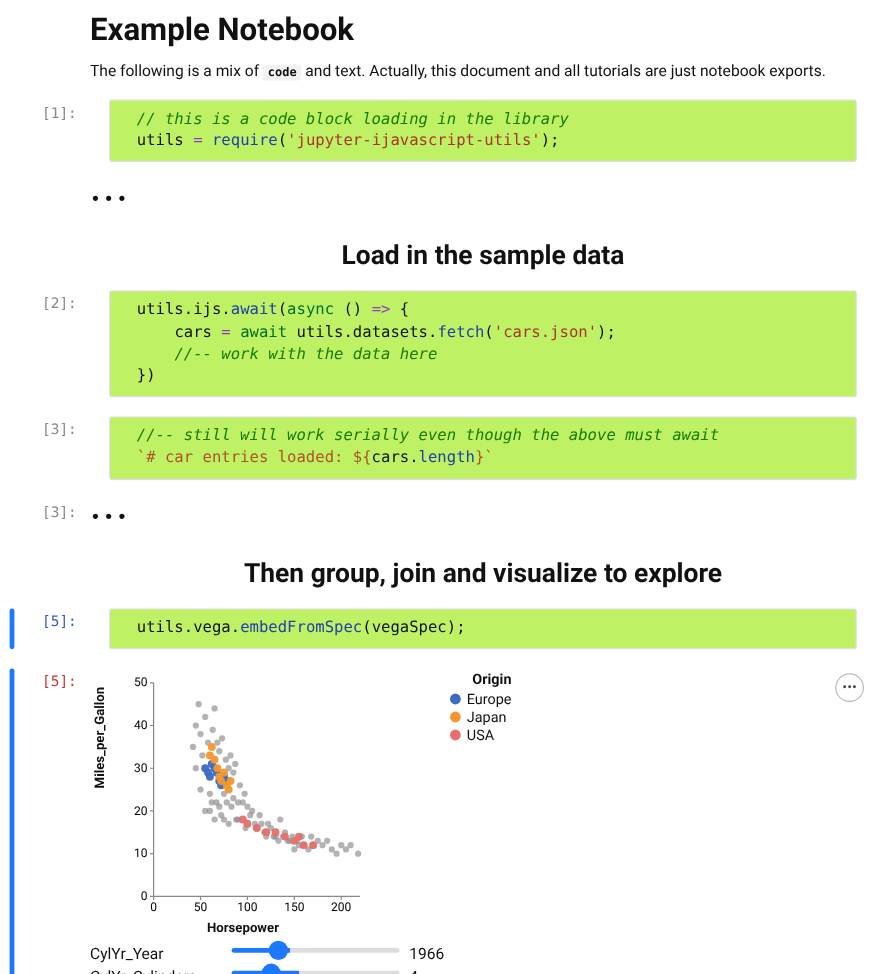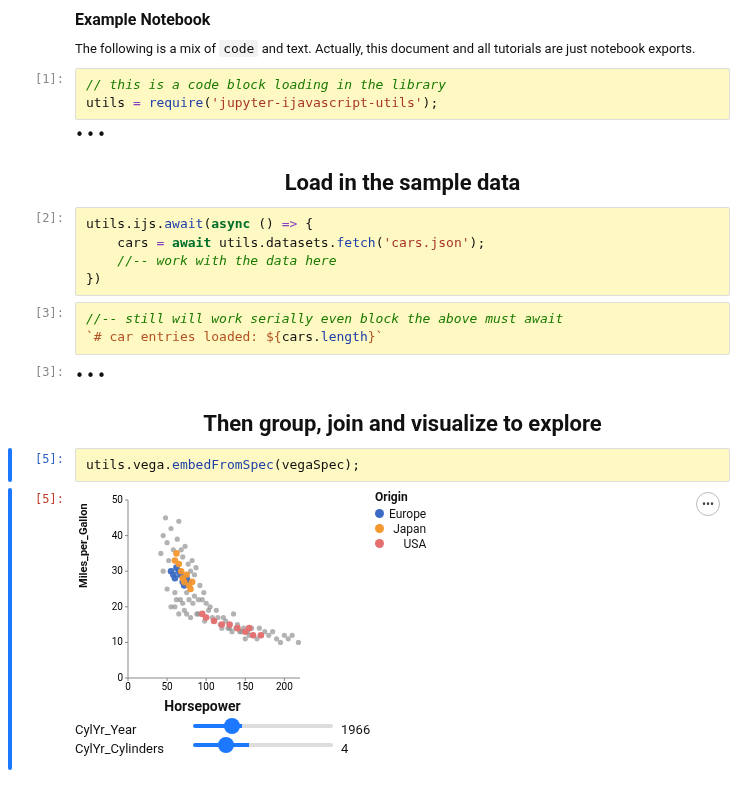--- a/index.html
+++ b/index.html
@@ -1,52 +1,52 @@
 <!DOCTYPE html>
 <html><head>
 <meta charset="utf-8">
 <style>
   html,body{margin:0;padding:0;background:#fff;color:#111;
     font-family:-apple-system,BlinkMacSystemFont,"Segoe UI",Roboto,Helvetica,Arial,sans-serif;}
   .page{width:742px;margin:0 auto;box-sizing:border-box;padding-bottom:20px;}
   .content{margin-left:75px;margin-right:12px;}
-  h1{font-size:16px;font-weight:700;margin:10px 0 12px 0;}
+  h1{font-size:26px;font-weight:700;margin:10px 0 12px 0;}
   h2{font-size:22px;font-weight:700;margin:20px 0 12px 0;text-align:center;}
   p{font-size:13px;margin:8px 0 12px 0;}
-  code.inl{background:#f2f2f2;font-family:Menlo,Consolas,monospace;font-size:13px;padding:1px 4px;border-radius:2px;}
+  code.inl{background:#f2f2f2;font-family:Menlo,Consolas,monospace;font-size:10px;padding:1px 4px;border-radius:2px;font-weight:bold;}
   .cell{position:relative;margin:6px 0;}
   .prompt{position:absolute;left:0;top:4px;width:64px;text-align:right;font-family:Menlo,Consolas,monospace;
     font-size:12px;color:#888;}
   .prompt.in.active{color:#2f5fc4;}
   .prompt.out{color:#888;}
   .prompt.out.active{color:#c23a2e;}
   .cell .body{margin-left:75px;margin-right:12px;}
-  pre.codeblock{background:#fef9c3;border:1px solid #ddd;border-radius:2px;margin:0;padding:7px 10px;
+  pre.codeblock{background:#bef264;border:1px solid #ddd;border-radius:2px;margin:16px;padding:7px 22px;
     font-family:Menlo,Consolas,monospace;font-size:13px;line-height:1.4;white-space:pre-wrap;}
   pre.codeblock .cmt{font-style:italic;color:#1a7a00;}
   pre.codeblock .cmt1{font-style:italic;color:#1a7a00;}
-  pre.codeblock .kw{color:#006e2a;font-weight:bold;}
+  pre.codeblock .kw{color:#006e2a;font-weight:normal;}
   pre.codeblock .func{color:#2040aa;}
   pre.codeblock .op{color:#8a3fbf;}
   pre.codeblock .str{color:#a9362b;}
   pre.codeblock .tmpl{color:#b15223;}
   .textline{font-family:Menlo,Consolas,monospace;font-size:13px;padding:4px 0 4px 0;white-space:pre-wrap;}
   .dots{font-family:Menlo,Consolas,monospace;font-size:15px;letter-spacing:2px;padding:6px 0;color:#111;}
   .marker{position:absolute;left:8px;top:0;bottom:0;width:4px;background:#1c78ff;border-radius:2px;}
   
   .chart-output{position:relative;padding-top:6px;}
   .chart-ylabel{position:absolute;left:2px;top:100px;transform:rotate(-90deg);transform-origin:left top;
     font-size:11px;font-weight:bold;}
   .chart-plot{position:relative;margin-left:25px;width:205px;height:200px;}
   .chart-plot svg{width:205px;height:200px;}
   .chart-legend{position:absolute;left:300px;top:2px;font-size:12px;}
-  .chart-legend .title{font-weight:700;margin-bottom:3px;}
-  .legend-item{display:flex;align-items:center;gap:5px;margin-bottom:1px;justify-content:space-between;}
+  .chart-legend .title{font-weight:700;margin-bottom:3px;text-align:right;}
+  .legend-item{display:flex;align-items:center;gap:5px;margin-bottom:1px;}
   .swatch{width:9px;height:9px;border-radius:50%;}
-  .xlabel{font-size:14px;font-weight:bold;text-align:center;width:205px;margin-left:25px;margin-top:4px;}
+  .xlabel{font-size:11px;font-weight:bold;text-align:center;width:205px;margin-left:25px;margin-top:4px;}
   .menu-btn{position:absolute;right:10px;top:4px;width:22px;height:22px;border-radius:50%;border:1px solid #bbb;
     display:flex;align-items:center;justify-content:center;cursor:pointer;background:#fff;}
   .menu-btn span{letter-spacing:0px;font-size:12px;color:#444;}
   
   .sliders{margin-left:0px;margin-top:8px;}
   .slider-row{display:flex;gap:6px;margin-bottom:4px;}
   .slider-row .label{font-size:13px;min-width:110px;}
   .slider{appearance:none;-webkit-appearance:none;width:140px;height:4px;border-radius:2px;
     background:linear-gradient(to right,#1c78ff 0%,#1c78ff var(--fill),#ddd var(--fill),#ddd 100%);
     outline:none;}
@@ -87,21 +87,21 @@
 <pre class="codeblock"><span>utils</span><span>.</span><span>ijs</span><span>.</span><span class="func">await</span><span>(</span><span class="kw">async</span><span> () </span><span class="op">=&gt;</span><span> {</span>
 <span>    </span><span>cars </span><span class="op">= </span><span class="kw">await</span><span> </span><span>utils</span><span>.</span><span>datasets</span><span>.</span><span class="func">fetch</span><span>(</span><span class="str">'cars.json'</span><span>);</span>
 <span class="cmt1">    //-- work with the data here</span>
 <span>})</span></pre>
     </div>
   </div>
 
   <div class="cell">
     <div class="prompt in">[3]:</div>
     <div class="body">
-<pre class="codeblock"><span class="cmt1">//-- still will work serially even block the above must await</span>
+<pre class="codeblock"><span class="cmt1">//-- still will work serially even though the above must await</span>
 <span class="tmpl">`</span><span class="tmpl"># car entries loaded: </span><span class="tmpl">${</span><span>cars</span><span>.</span><span class="func">length</span><span class="tmpl">}</span><span class="tmpl">`</span></pre>
     </div>
   </div>
 
   <div class="cell">
     <div class="prompt out">[3]:</div>
     <div class="body">
       <div class="dots">•••</div>
     </div>
   </div>

